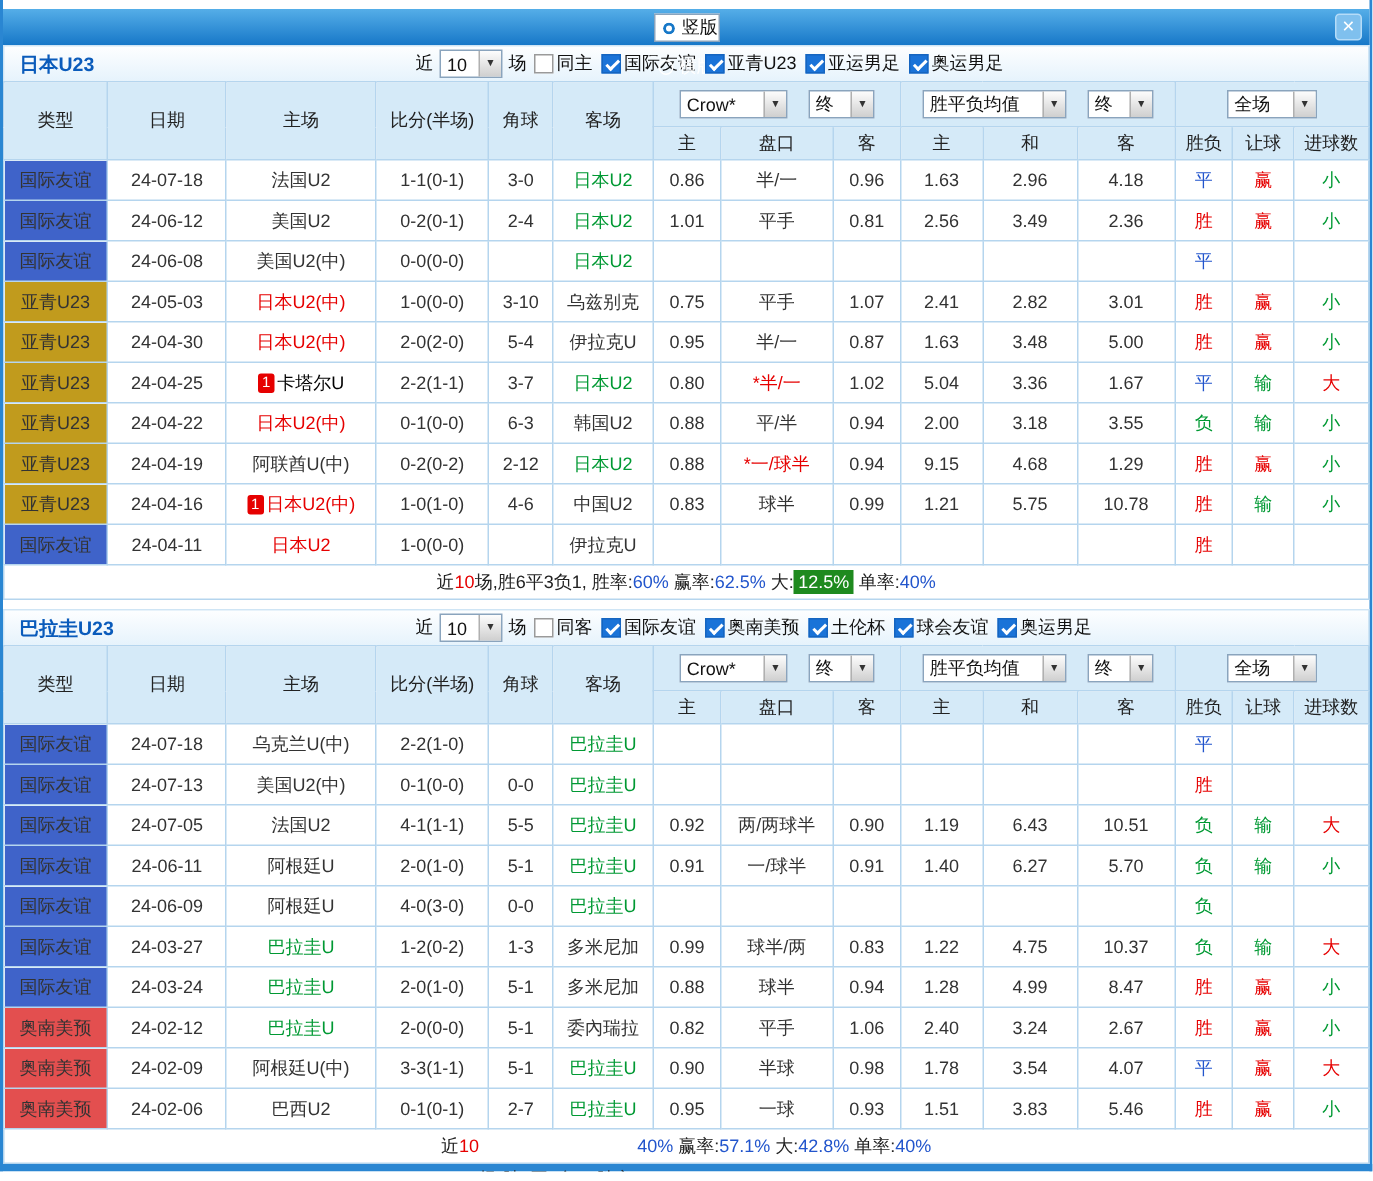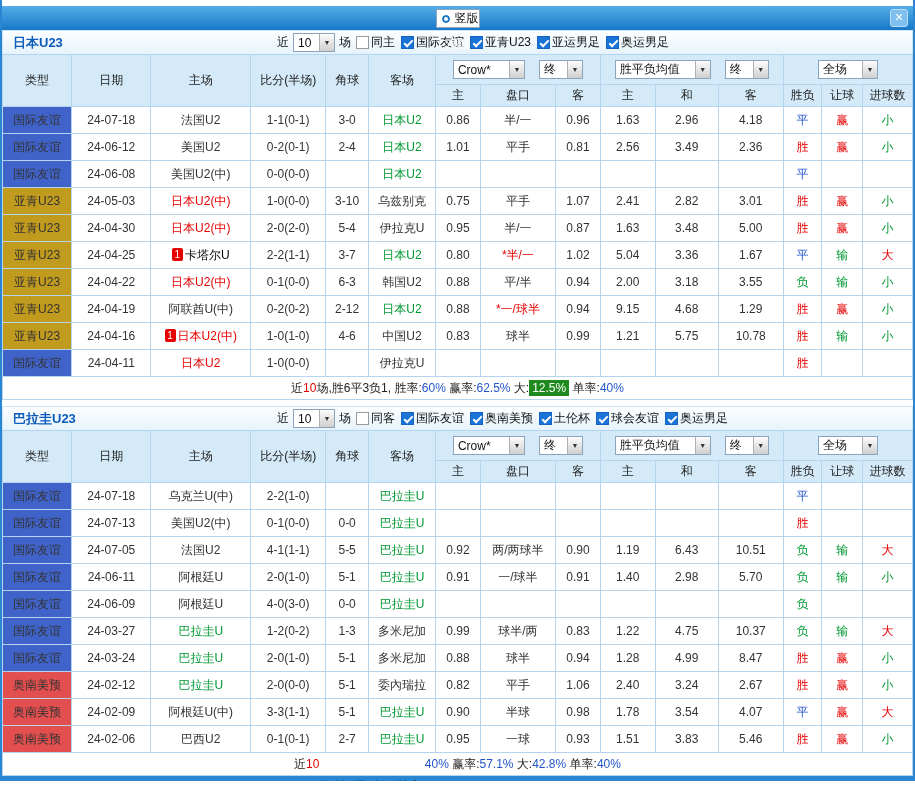--- a/index.html
+++ b/index.html
@@ -525,21 +525,21 @@
               <td class="type-cell" style="background: rgb(63, 99, 201);">国际友谊</td>
               <td>24-06-11</td>
               <td><span style="color: rgb(51, 51, 51);">阿根廷U</span></td>
               <td>2-0(1-0)</td>
               <td>5-1</td>
               <td><span style="color: rgb(0, 153, 51);">巴拉圭U</span></td>
               <td>0.91</td>
               <td>一/球半</td>
               <td>0.91</td>
               <td class="eu">1.40</td>
-              <td class="eu">2.98</td>
+              <td class="eu">6.27</td>
               <td class="eu">5.70</td>
               <td style="color: rgb(0, 153, 51);">负</td>
               <td style="color: rgb(0, 153, 51);">输</td>
               <td style="color: rgb(0, 153, 51);">小</td>
             </tr>
             <tr>
               <td class="type-cell" style="background: rgb(63, 99, 201);">国际友谊</td>
               <td>24-06-09</td>
               <td><span style="color: rgb(51, 51, 51);">阿根廷U</span></td>
               <td>4-0(3-0)</td>

